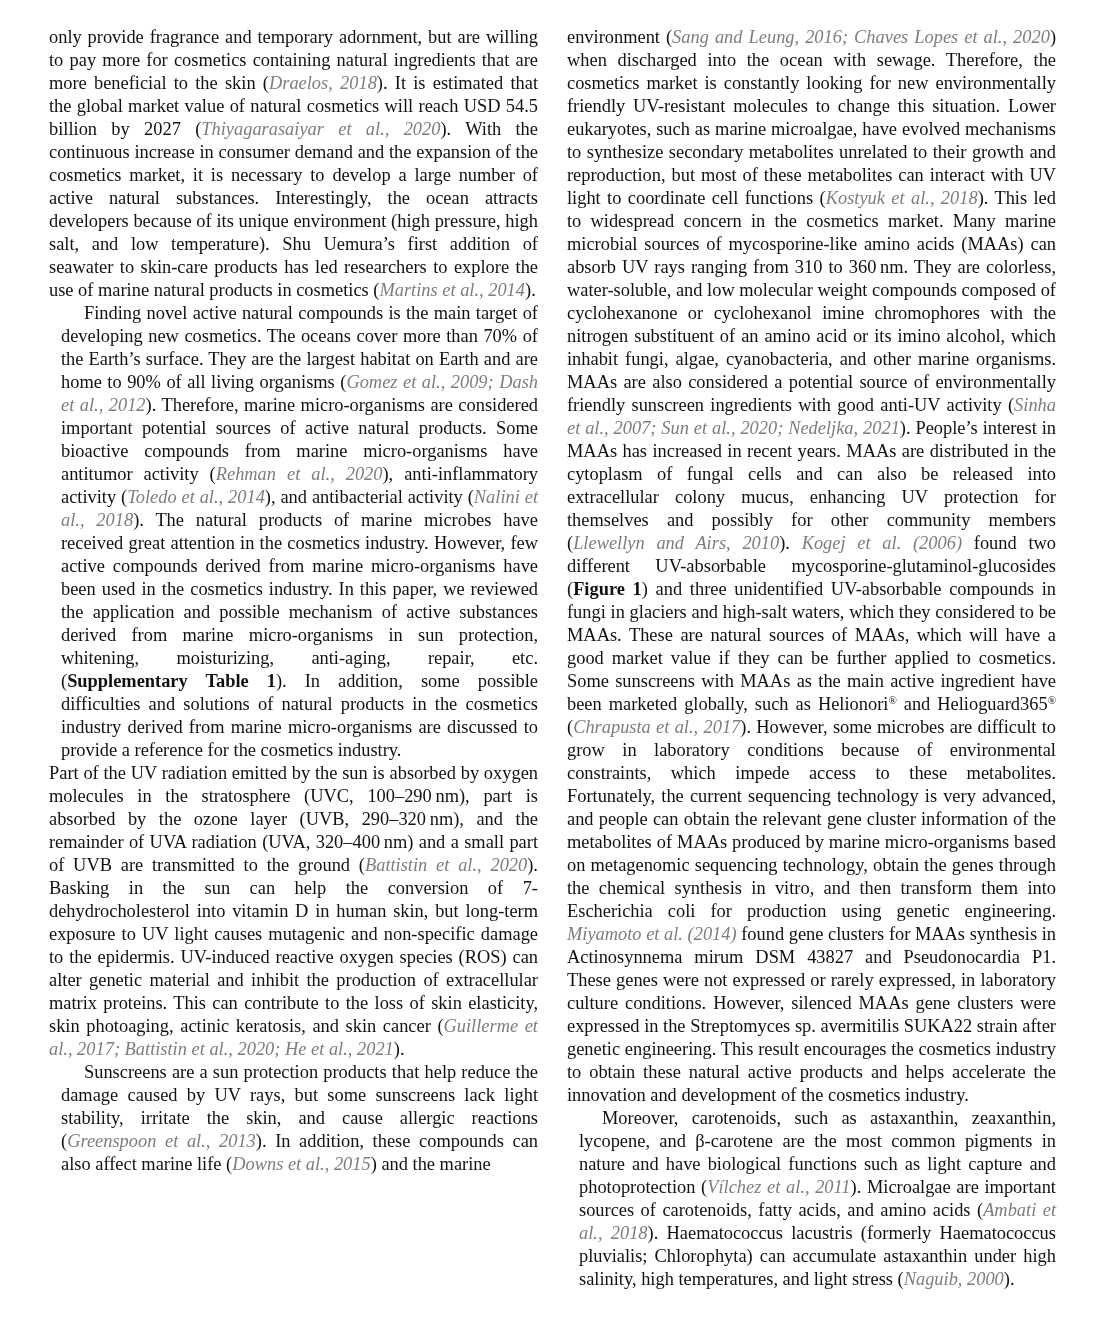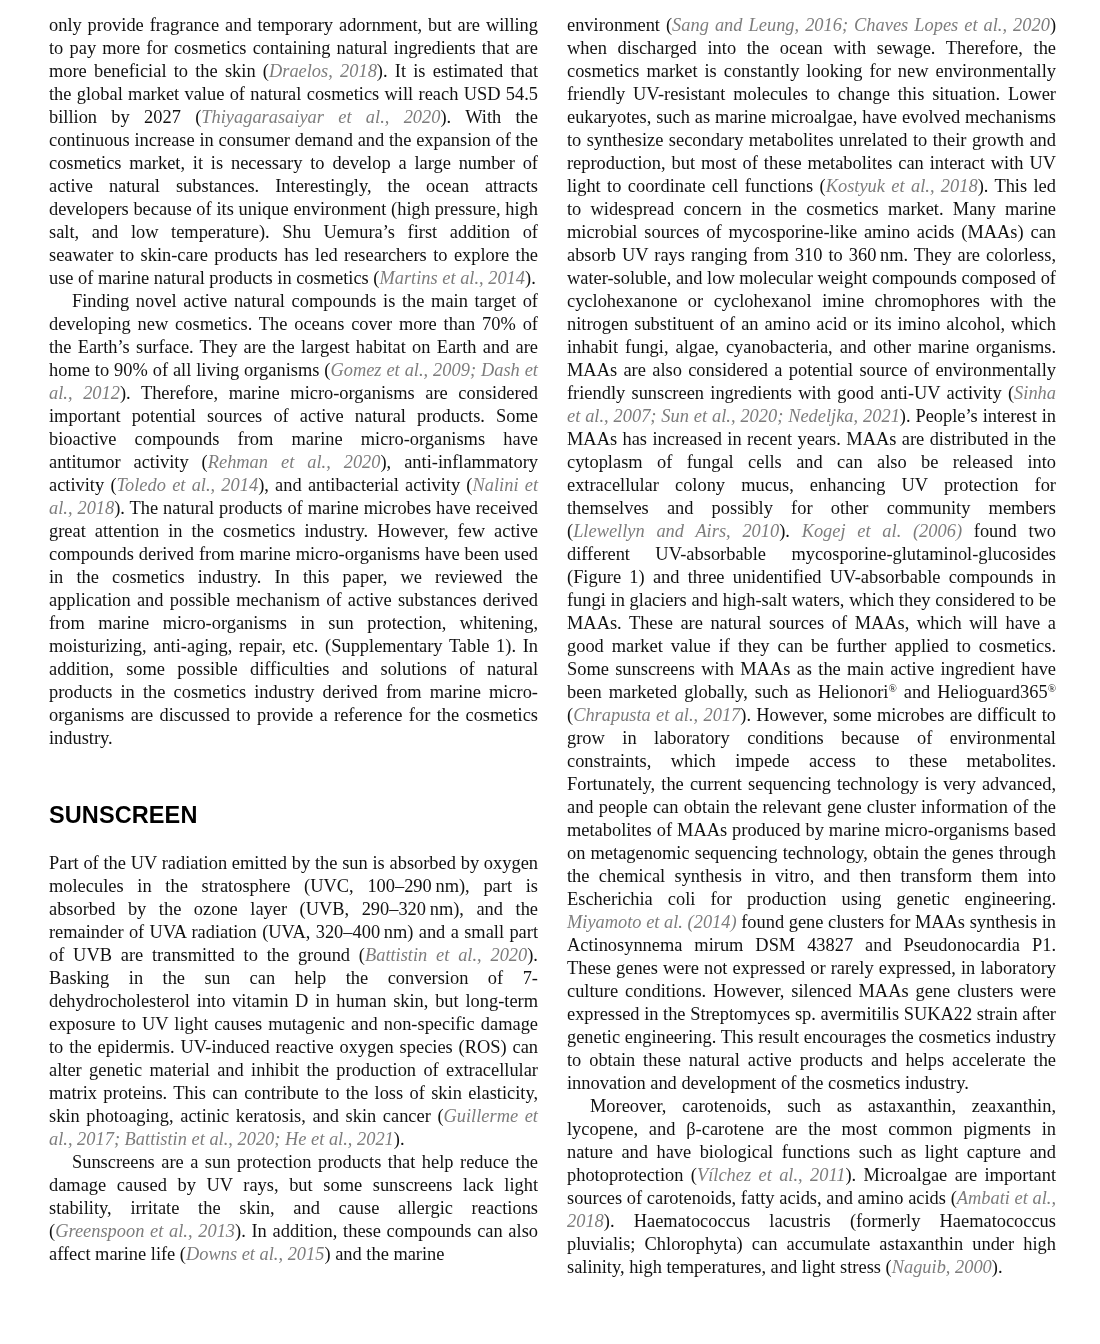--- a/index.html
+++ b/index.html
@@ -1,42 +1,41 @@
 <!DOCTYPE html>
 <html><head>
 <meta charset="utf-8">
 <style>
   html, body { margin: 0; padding: 0; background: #ffffff; }
   body { width: 1100px; height: 1344px; position: relative; overflow: hidden; }
   .col {
-    position: absolute; top: 14px; width: 489px;
+    position: absolute; top: 26px; width: 489px;
     font-family: "Liberation Serif", "DejaVu Serif", serif;
     font-size: 18.4px; line-height: 23px; color: #111;
     text-align: justify; hyphens: none;
   }
   #col-left { left: 49px; }
   #col-right { left: 567px; }
   p { margin: 0; }
-  p.indent { text-indent: 23px; }
+  p.indent { text-indent: 23px; margin-left: 12px; }
   .cite { color: #7d7d7d; font-style: italic; }
-  .b { font-weight: normal; }
+  .b { font-weight: bold; }
   .i { }
   sup.reg { font-size: 11px; vertical-align: 6px; line-height: 0; }
   h2.section {
     font-family: "Liberation Sans", "DejaVu Sans", sans-serif;
     font-weight: bold; font-size: 23.5px; line-height: 28px;
     margin: 51px 0 23px 0; color: #000; text-align: left; letter-spacing: 0.1px;
   }
 </style>
 </head>
 <body>
 
 <div id="col-left" class="col">
     <p><span>only provide fragrance and temporary adornment, but are willing to pay more for cosmetics containing natural ingredients that are more beneficial to the skin (</span><a class="cite" style="color: rgb(125, 125, 125);">Draelos, 2018</a><span>). It is estimated that the global market value of natural cosmetics will reach USD 54.5 billion by 2027 (</span><a class="cite" style="color: rgb(125, 125, 125);">Thiyagarasaiyar et al., 2020</a><span>). With the continuous increase in consumer demand and the expansion of the cosmetics market, it is necessary to develop a large number of active natural substances. Interestingly, the ocean attracts developers because of its unique environment (high pressure, high salt, and low temperature). Shu Uemura’s first addition of seawater to skin-care products has led researchers to explore the use of marine natural products in cosmetics (</span><a class="cite" style="color: rgb(125, 125, 125);">Martins et al., 2014</a><span>).</span></p>
     <p class="indent"><span>Finding novel active natural compounds is the main target of developing new cosmetics. The oceans cover more than 70% of the Earth’s surface. They are the largest habitat on Earth and are home to 90% of all living organisms (</span><a class="cite" style="color: rgb(125, 125, 125);">Gomez et al., 2009; Dash et al., 2012</a><span>). Therefore, marine micro-organisms are considered important potential sources of active natural products. Some bioactive compounds from marine micro-organisms have antitumor activity (</span><a class="cite" style="color: rgb(125, 125, 125);">Rehman et al., 2020</a><span>), anti-inflammatory activity (</span><a class="cite" style="color: rgb(125, 125, 125);">Toledo et al., 2014</a><span>), and antibacterial activity (</span><a class="cite" style="color: rgb(125, 125, 125);">Nalini et al., 2018</a><span>). The natural products of marine microbes have received great attention in the cosmetics industry. However, few active compounds derived from marine micro-organisms have been used in the cosmetics industry. In this paper, we reviewed the application and possible mechanism of active substances derived from marine micro-organisms in sun protection, whitening, moisturizing, anti-aging, repair, etc. (</span><span class="b">Supplementary Table 1</span><span>). In addition, some possible difficulties and solutions of natural products in the cosmetics industry derived from marine micro-organisms are discussed to provide a reference for the cosmetics industry.</span></p>
-    <h2 class="section">SUNSCREEN</h2>
     <p><span>Part of the UV radiation emitted by the sun is absorbed by oxygen molecules in the stratosphere (UVC, 100–290 nm), part is absorbed by the ozone layer (UVB, 290–320 nm), and the remainder of UVA radiation (UVA, 320–400 nm) and a small part of UVB are transmitted to the ground (</span><a class="cite" style="color: rgb(125, 125, 125);">Battistin et al., 2020</a><span>). Basking in the sun can help the conversion of 7-dehydrocholesterol into vitamin D in human skin, but long-term exposure to UV light causes mutagenic and non-specific damage to the epidermis. UV-induced reactive oxygen species (ROS) can alter genetic material and inhibit the production of extracellular matrix proteins. This can contribute to the loss of skin elasticity, skin photoaging, actinic keratosis, and skin cancer (</span><a class="cite" style="color: rgb(125, 125, 125);">Guillerme et al., 2017; Battistin et al., 2020; He et al., 2021</a><span>).</span></p>
     <p class="indent"><span>Sunscreens are a sun protection products that help reduce the damage caused by UV rays, but some sunscreens lack light stability, irritate the skin, and cause allergic reactions (</span><a class="cite" style="color: rgb(125, 125, 125);">Greenspoon et al., 2013</a><span>). In addition, these compounds can also affect marine life (</span><a class="cite" style="color: rgb(125, 125, 125);">Downs et al., 2015</a><span>) and the marine</span></p>
   </div>
 <div id="col-right" class="col">
     <p><span>environment (</span><a class="cite" style="color: rgb(125, 125, 125);">Sang and Leung, 2016; Chaves Lopes et al., 2020</a><span>) when discharged into the ocean with sewage. Therefore, the cosmetics market is constantly looking for new environmentally friendly UV-resistant molecules to change this situation. Lower eukaryotes, such as marine microalgae, have evolved mechanisms to synthesize secondary metabolites unrelated to their growth and reproduction, but most of these metabolites can interact with UV light to coordinate cell functions (</span><a class="cite" style="color: rgb(125, 125, 125);">Kostyuk et al., 2018</a><span>). This led to widespread concern in the cosmetics market. Many marine microbial sources of mycosporine-like amino acids (MAAs) can absorb UV rays ranging from 310 to 360 nm. They are colorless, water-soluble, and low molecular weight compounds composed of cyclohexanone or cyclohexanol imine chromophores with the nitrogen substituent of an amino acid or its imino alcohol, which inhabit fungi, algae, cyanobacteria, and other marine organisms. MAAs are also considered a potential source of environmentally friendly sunscreen ingredients with good anti-UV activity (</span><a class="cite" style="color: rgb(125, 125, 125);">Sinha et al., 2007; Sun et al., 2020; Nedeljka, 2021</a><span>). People’s interest in MAAs has increased in recent years. MAAs are distributed in the cytoplasm of fungal cells and can also be released into extracellular colony mucus, enhancing UV protection for themselves and possibly for other community members (</span><a class="cite" style="color: rgb(125, 125, 125);">Llewellyn and Airs, 2010</a><span>). </span><a class="cite" style="color: rgb(125, 125, 125);">Kogej et al. (2006)</a><span> found two different UV-absorbable mycosporine-glutaminol-glucosides (</span><span class="b">Figure 1</span><span>) and three unidentified UV-absorbable compounds in fungi in glaciers and high-salt waters, which they considered to be MAAs. These are natural sources of MAAs, which will have a good market value if they can be further applied to cosmetics. Some sunscreens with MAAs as the main active ingredient have been marketed globally, such as Helionori</span><sup class="reg">®</sup><span> and Helioguard365</span><sup class="reg">®</sup><span> (</span><a class="cite" style="color: rgb(125, 125, 125);">Chrapusta et al., 2017</a><span>). However, some microbes are difficult to grow in laboratory conditions because of environmental constraints, which impede access to these metabolites. Fortunately, the current sequencing technology is very advanced, and people can obtain the relevant gene cluster information of the metabolites of MAAs produced by marine micro-organisms based on metagenomic sequencing technology, obtain the genes through the chemical synthesis </span><span class="i">in vitro</span><span>, and then transform them into </span><span class="i">Escherichia coli</span><span> for production using genetic engineering. </span><a class="cite" style="color: rgb(125, 125, 125);">Miyamoto et al. (2014)</a><span> found gene clusters for MAAs synthesis in </span><span class="i">Actinosynnema mirum</span><span> DSM 43827 and </span><span class="i">Pseudonocardia</span><span> P1. These genes were not expressed or rarely expressed, in laboratory culture conditions. However, silenced MAAs gene clusters were expressed in the </span><span class="i">Streptomyces</span><span> sp. </span><span class="i">avermitilis</span><span> SUKA22 strain after genetic engineering. This result encourages the cosmetics industry to obtain these natural active products and helps accelerate the innovation and development of the cosmetics industry.</span></p>
     <p class="indent"><span>Moreover, carotenoids, such as astaxanthin, zeaxanthin, lycopene, and β-carotene are the most common pigments in nature and have biological functions such as light capture and photoprotection (</span><a class="cite" style="color: rgb(125, 125, 125);">Vílchez et al., 2011</a><span>). Microalgae are important sources of carotenoids, fatty acids, and amino acids (</span><a class="cite" style="color: rgb(125, 125, 125);">Ambati et al., 2018</a><span>). </span><span class="i">Haematococcus lacustris</span><span> (formerly </span><span class="i">Haematococcus pluvialis</span><span>; Chlorophyta) can accumulate astaxanthin under high salinity, high temperatures, and light stress (</span><a class="cite" style="color: rgb(125, 125, 125);">Naguib, 2000</a><span>).</span></p>
   </div>
 
 </body></html>

